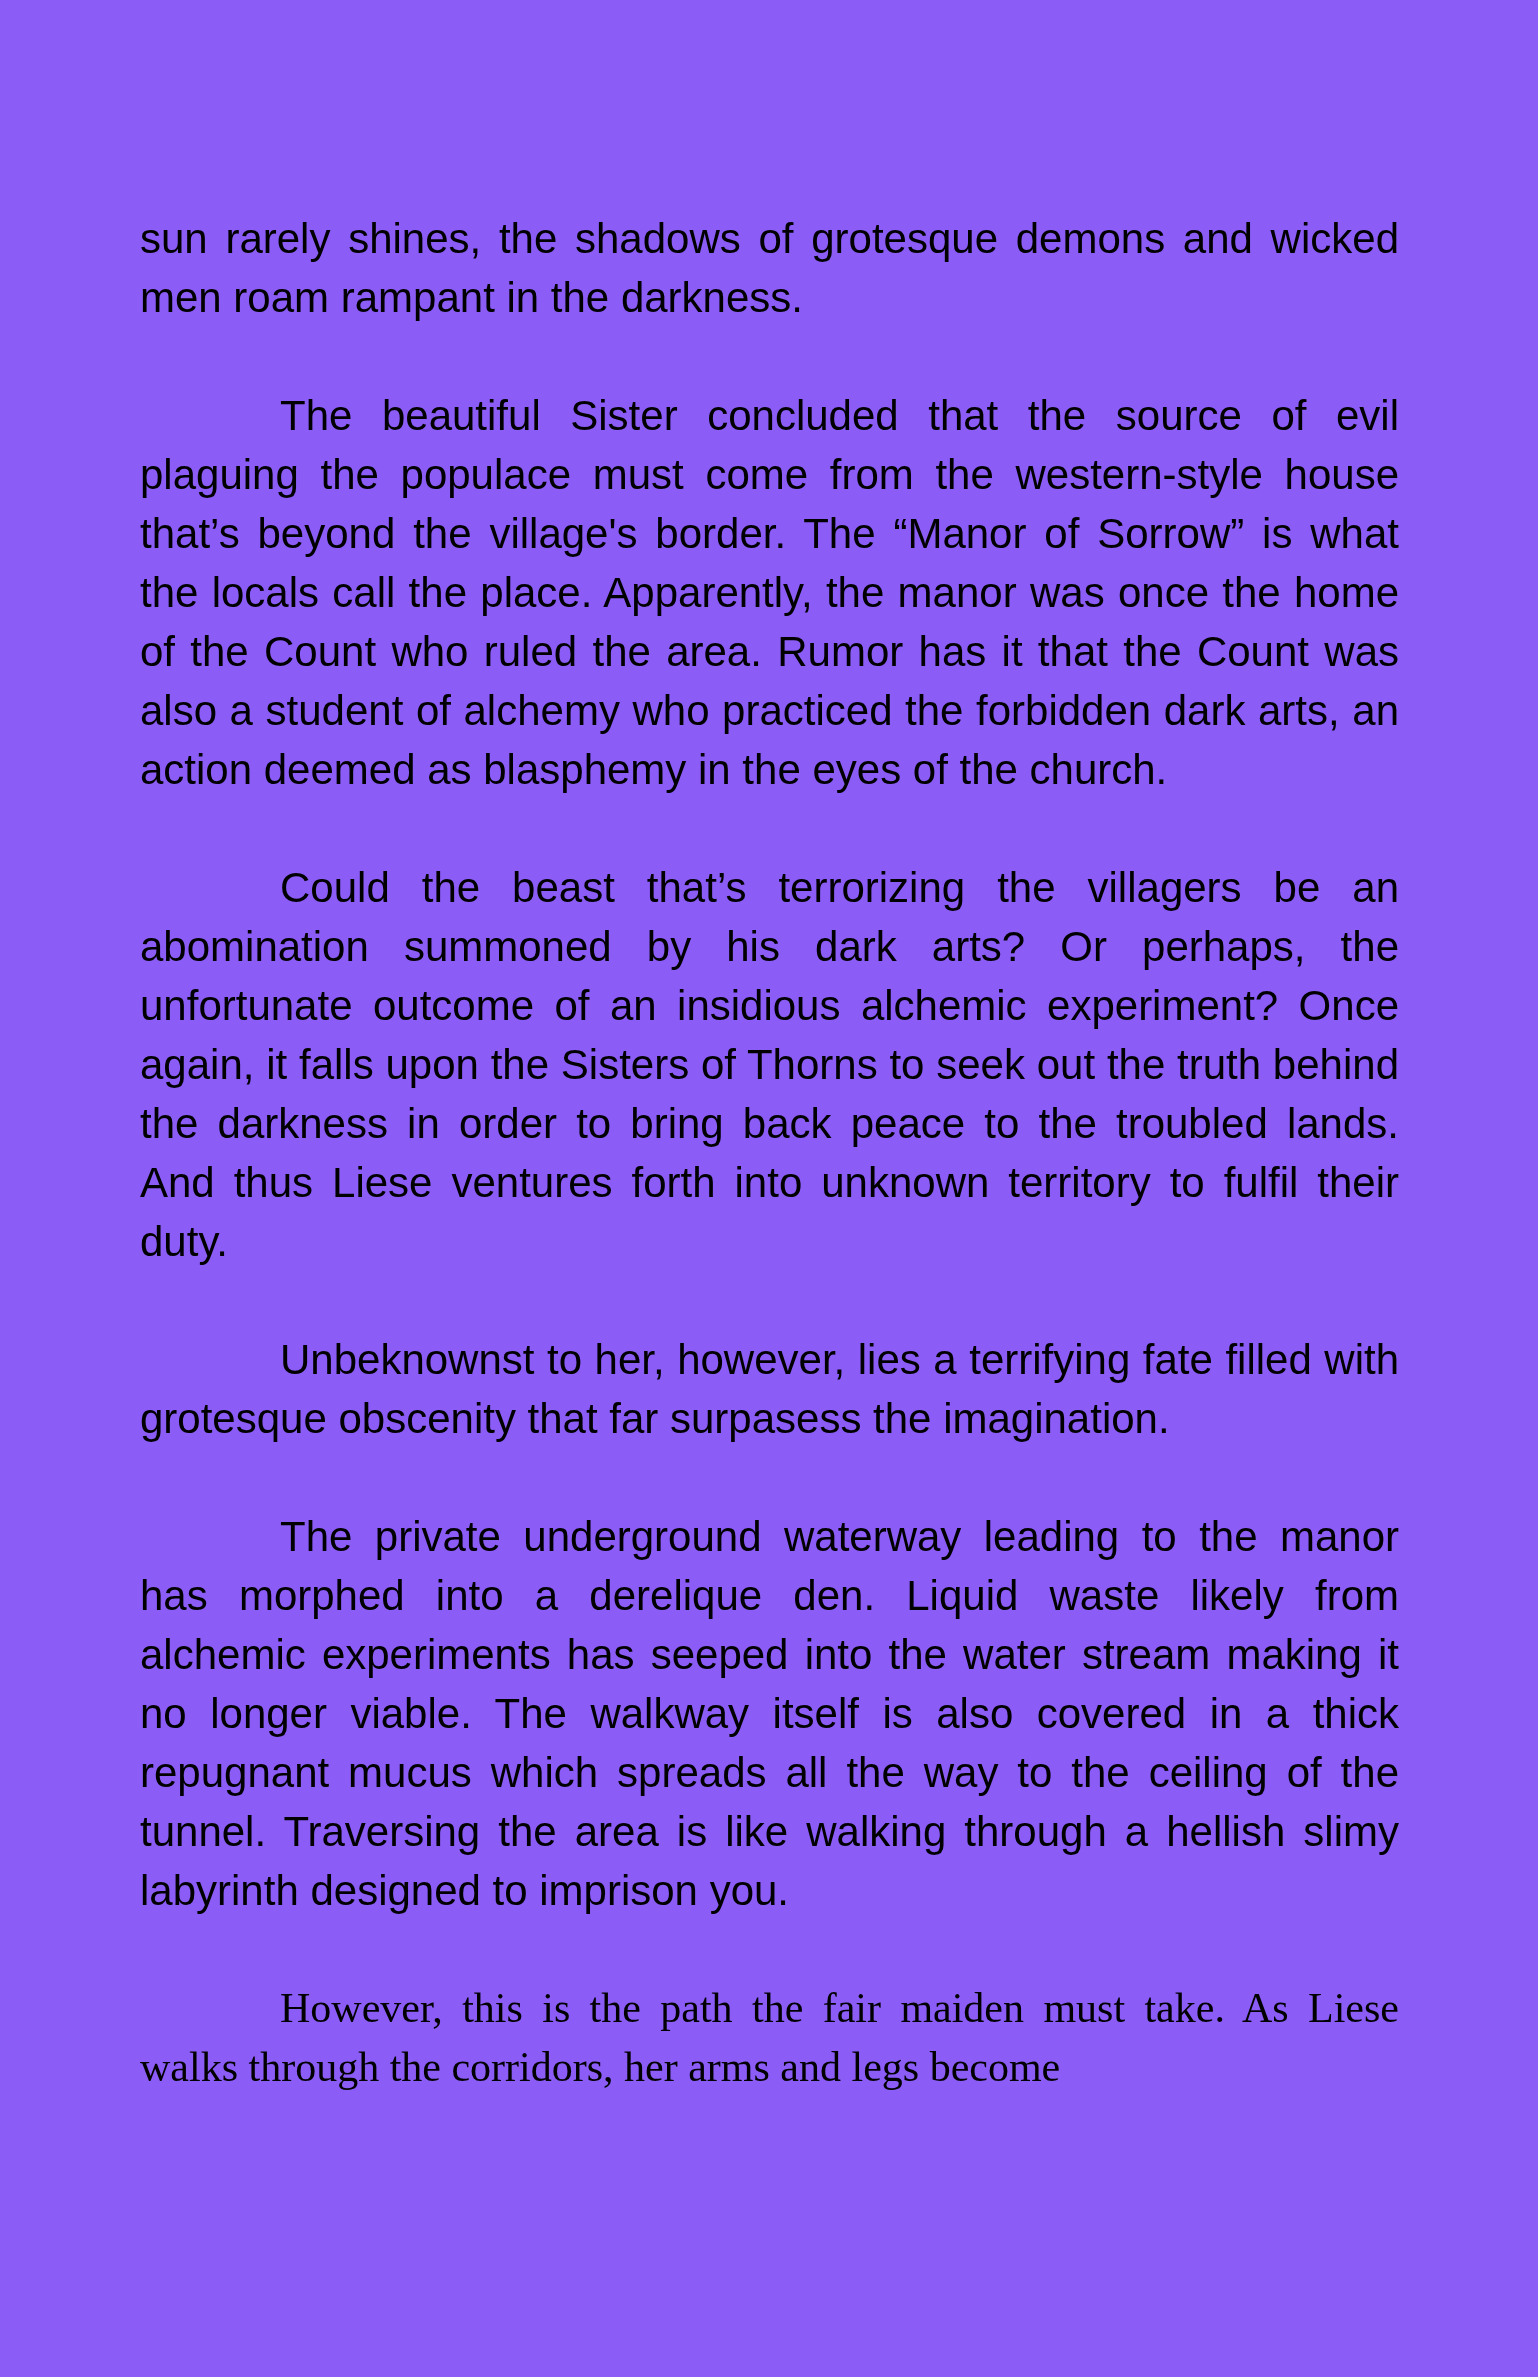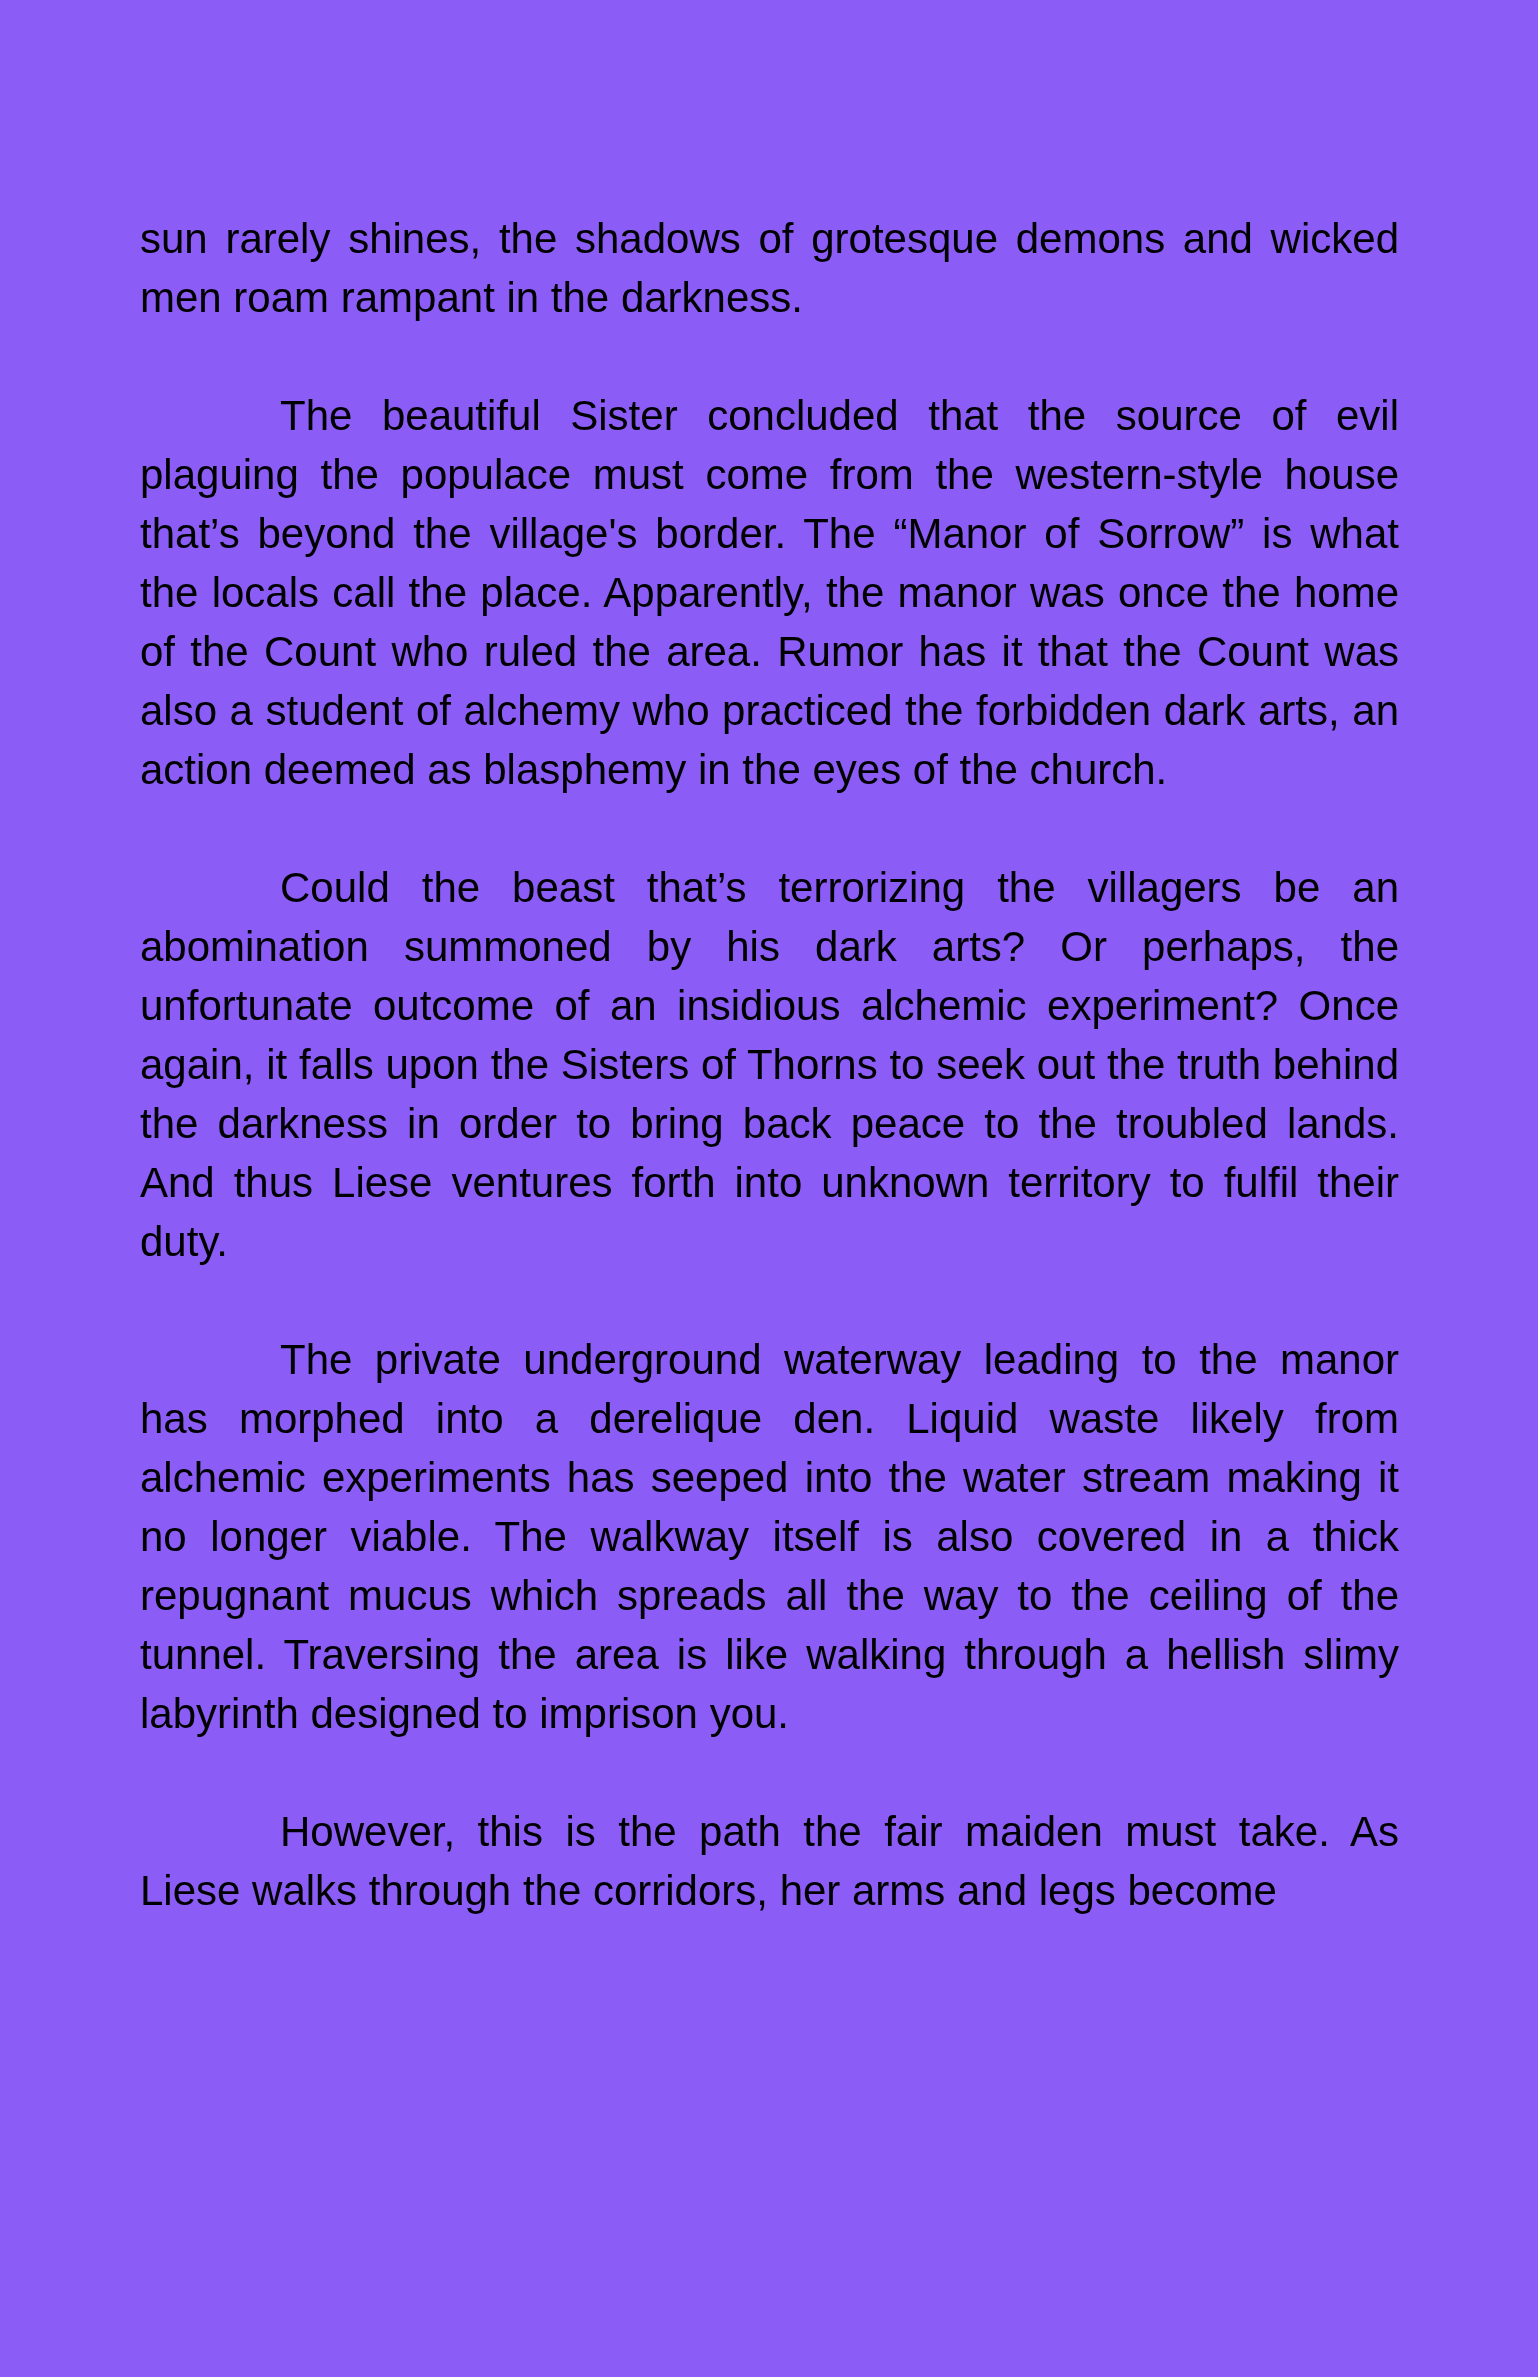--- a/index.html
+++ b/index.html
@@ -28,27 +28,29 @@
   .text-block p {
     margin: 0 0 59px 0;
     padding: 0;
   }
   .text-block p.p-indent {
     text-indent: 140px;
     margin-top: 36px;
   }
   .text-block p:last-child {
     margin-bottom: 0;
+    font-family: Liberation Serif, serif;
   }
 </style>
 </head>
 <body>
 
 <div class="page">
   <div class="text-block">
     <p>sun rarely shines, the shadows of grotesque demons and wicked men roam rampant in the darkness.</p>
     <p class="p-indent">The beautiful Sister concluded that the source of evil plaguing the populace must come from the western-style house that’s beyond the village's border. The “Manor of Sorrow” is what the locals call the place. Apparently, the manor was once the home of the Count who ruled the area. Rumor has it that the Count was also a student of alchemy who practiced the forbidden dark arts, an action deemed as blasphemy in the eyes of the church.</p>
     <p class="p-indent">Could the beast that’s terrorizing the villagers be an abomination summoned by his dark arts? Or perhaps, the unfortunate outcome of an insidious alchemic experiment? Once again, it falls upon the Sisters of Thorns to seek out the truth behind the darkness in order to bring back peace to the troubled lands. And thus Liese ventures forth into unknown territory to fulfil their duty.</p>
+    <p class="p-indent">Unbeknownst to her, however, lies a terrifying fate filled with grotesque obscenity that far surpasess the imagination.</p>
     <p class="p-indent">The private underground waterway leading to the manor has morphed into a derelique den. Liquid waste likely from alchemic experiments has seeped into the water stream making it no longer viable. The walkway itself is also covered in a thick repugnant mucus which spreads all the way to the ceiling of the tunnel. Traversing the area is like walking through a hellish slimy labyrinth designed to imprison you.</p>
     <p class="p-indent">However, this is the path the fair maiden must take. As Liese walks through the corridors, her arms and legs become</p>
   </div>
 </div>
 
 
 </body></html>

